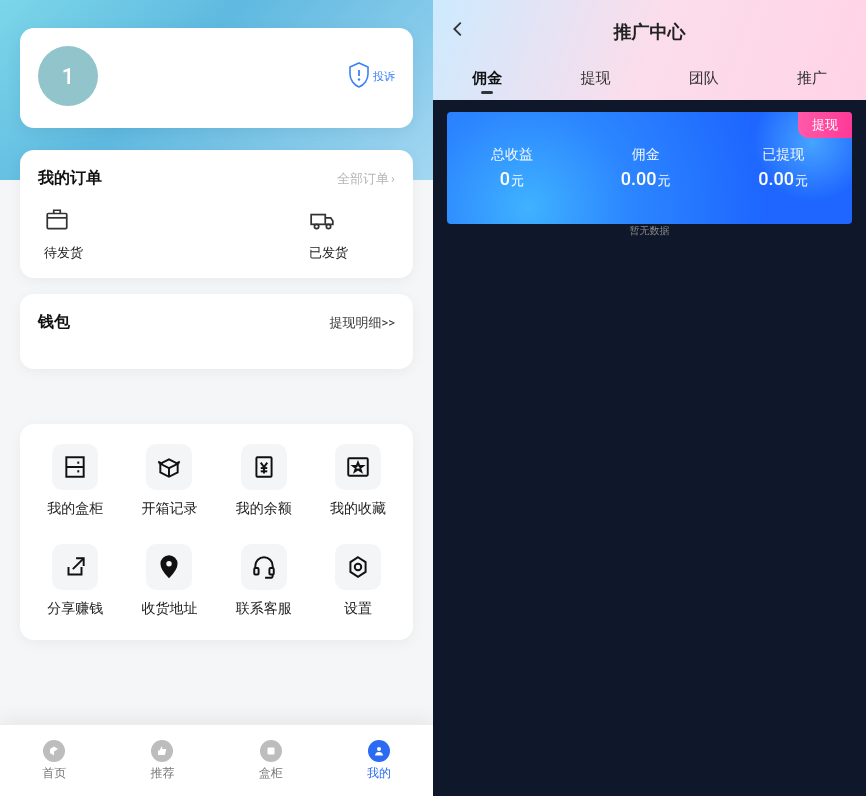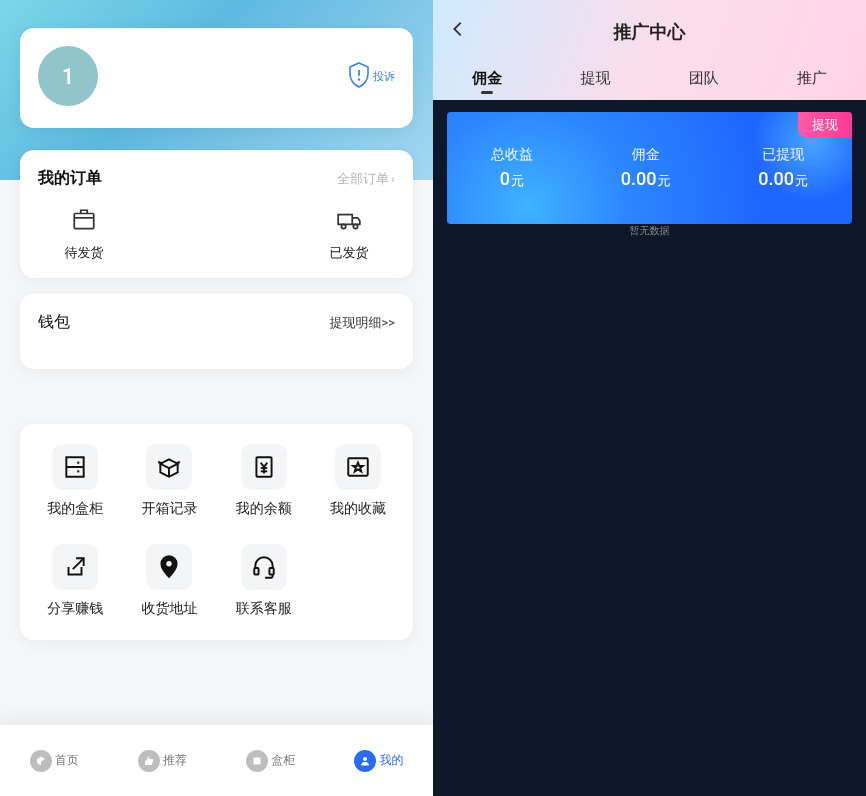--- a/index.html
+++ b/index.html
@@ -54,26 +54,26 @@
     left:20px; right:20px;
     background:#fff;
     border-radius:14px;
     box-shadow: 0 3px 14px rgba(0,0,0,0.05);
   }
   .orders-card { top: 150px; padding: 18px 18px 16px 18px; }
   .orders-head { display:flex;justify-content:space-between;align-items:center;margin-bottom:18px;}
   .orders-title { font-size:16px;font-weight:700;color:#111;}
   .orders-all { font-size:13px;color:#B5B5B5;display:flex;align-items:center;gap:2px;}
   .order-states { display:flex;justify-content:space-between;padding:0 6px;}
-  .order-state { display:flex;flex-direction:column;align-items:center;gap:8px;font-size:13px;color:#222;width:80px;}
+  .order-state { display:flex;flex-direction:column;gap:8px;font-size:13px;color:#222;width:80px;}
   .order-state svg { width:26px;height:26px;stroke:#333;fill:none;stroke-width:1.6;}
 
   .wallet-card { top: 294px; padding:18px 18px 18px 18px;}
   .wallet-head { display:flex;justify-content:space-between;align-items:center;margin-bottom:18px;}
-  .wallet-title { font-size:16px;font-weight:400;color:#111;}
+  .wallet-title { font-size:16px;font-weight:700;color:#111;}
   .wallet-more { font-size:13px;color:#333;}
   .wallet-row { display:flex;align-items:center;gap:8px;}
   .wallet-lbl { font-size:14px;color:#666; margin-right:2px;}
   .wallet-val { font-size:15px;font-weight:700;color:#111;}
   .wallet-sp { width:28px;display:inline-block;}
   .recharge-btn {
     margin-left:auto;
     padding: 5px 18px;
     border-radius: 16px;
     font-size:13px;
@@ -98,21 +98,21 @@
   .grid-icon svg { width:26px;height:26px;stroke:#111;fill:none;stroke-width:1.8;}
 
   .tabbar {
     position:absolute;left:0;right:0;bottom:0;height:72px;
     background:#fff;
     display:flex;justify-content:space-around;align-items:center;
     border-top:1px solid #eee;
     box-shadow: 0 -6px 18px rgba(0,0,0,0.06);
   }
   .tab-item {
-    display:flex;flex-direction:row;align-items:center;gap:3px;
+    display:flex;flex-direction:column;align-items:center;gap:3px;
     font-size:12px;color:#777;
   }
   .tab-item.active { color:#2B6BF3;}
   .tab-item .tab-icon {
     width:22px;height:22px;border-radius:50%;
     background:#BDBDBD;display:flex;align-items:center;justify-content:center;
   }
   .tab-item.active .tab-icon { background:#2B6BF3;}
   .tab-icon svg { width:12px;height:12px;fill:#fff;}
 
@@ -295,20 +295,29 @@
       <span class="grid-icon">
           <svg viewBox="0 0 24 24">
             <path d="M4 13 V11 A8 8 0 0 1 20 11 V13"></path>
             <rect x="3" y="13" width="4" height="6" rx="1"></rect>
             <rect x="17" y="13" width="4" height="6" rx="1"></rect>
             <path d="M20 19 V20 A2 2 0 0 1 18 22 H13"></path>
           </svg>
         </span>
       <span>联系客服</span>
     </div>
+    <div class="grid-item">
+      <span class="grid-icon">
+          <svg viewBox="0 0 24 24">
+            <polygon points="12,3 19,7.5 19,16.5 12,21 5,16.5 5,7.5"></polygon>
+            <circle cx="12" cy="12" r="3"></circle>
+          </svg>
+        </span>
+      <span>设置</span>
+    </div>
   </div>
 
   <div class="tabbar">
     <div class="tab-item">
       <span class="tab-icon">
           <svg viewBox="0 0 24 24">
             <path d="M12 3 L20 8 L12 13 L4 8 Z M4 8 V16 L12 21 V13"></path>
           </svg>
         </span>
       <span>首页</span>

